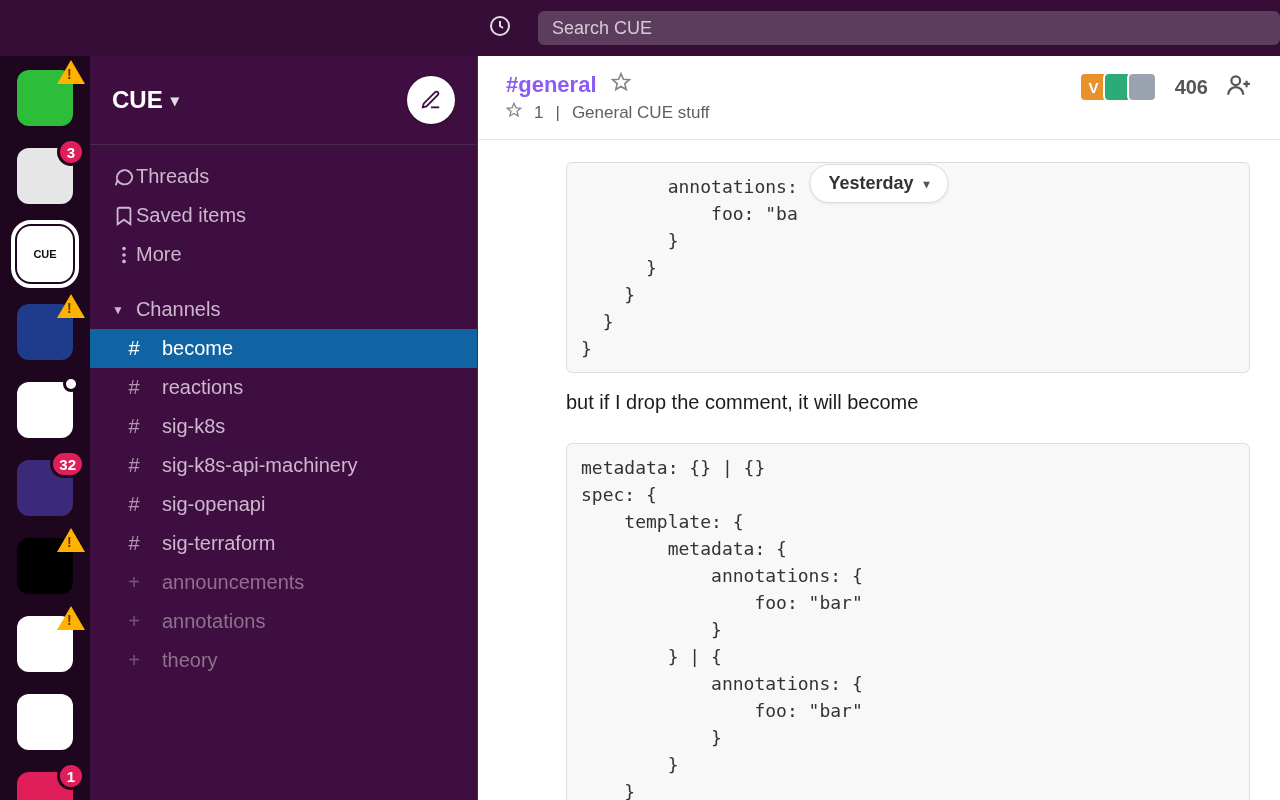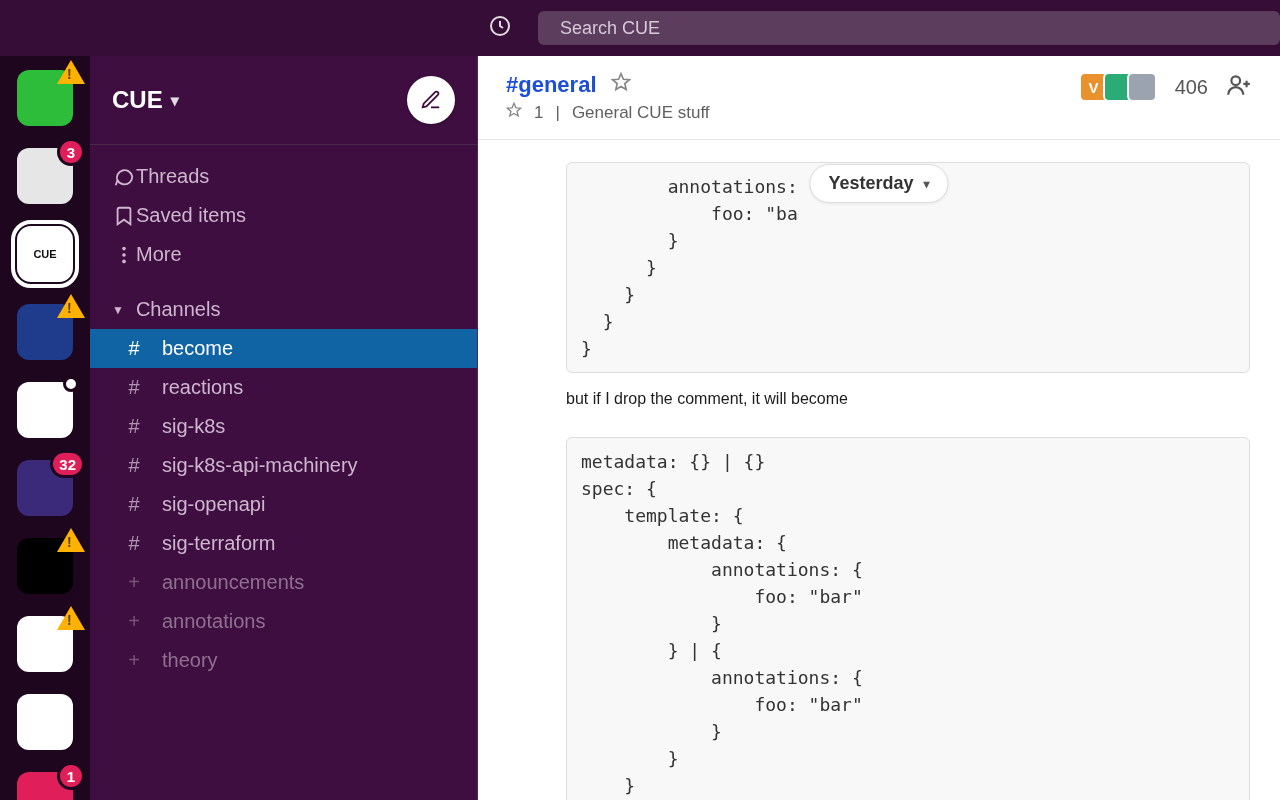--- a/index.html
+++ b/index.html
@@ -19,21 +19,21 @@
     position: absolute; left: 488px; color: #fff; opacity: .85;
   }
   .history-icon svg { width: 24px; height: 24px; }
   .search {
     flex: 1;
     margin-left: 60px;
     height: 34px;
     background: #5d3d5e;
     border-radius: 6px;
     display: flex; align-items: center;
-    padding: 0 22px;
+    padding: 0 14px;
     color: #d8c9d9;
     font-size: 18px;
     cursor: text;
   }
 
   
   .row { flex: 1; display: flex; min-height: 0; }
 
   
   .rail {
@@ -123,41 +123,41 @@
   }
   .chan.active .hash { color:#fff; opacity:1; }
   .chan .plus { font-size: 20px; width:20px; text-align:center; opacity:.7; }
 
   
   .main { flex: 1; display: flex; flex-direction: column; min-width: 0; }
   .chanhead {
     padding: 16px 28px; border-bottom: 1px solid #e5e5e5;
     display: flex; align-items: flex-start; justify-content: space-between;
   }
-  .chtitle { font-size: 22px; font-weight: 800; color: #1d4ed8; display:flex; align-items:center; gap:14px; }
+  .chtitle { font-size: 22px; font-weight: 800; color: #8b5cf6; display:flex; align-items:center; gap:14px; }
   .chtitle .star svg { width:20px;height:20px;color:#868686; }
   .chsub { color:#616061; font-size:17px; margin-top:4px; display:flex; align-items:center; gap:12px; }
   .chsub .pin svg, .chsub .star2 svg { width:16px;height:16px;color:#868686; }
   .chmeta { display:flex; align-items:center; gap:18px; color:#555; }
   .avatars { display: inline-flex; }
   .avatars .av {
     width: 30px; height: 30px; border-radius: 6px; border:2px solid #fff; margin-left:-6px;
     display:flex; align-items:center; justify-content:center; color:#fff; font-weight:700; font-size:15px;
   }
-  .membercount { font-size:20px; font-weight:400; color:#555; }
+  .membercount { font-size:20px; font-weight:700; color:#555; }
   .addperson svg { width:26px;height:26px;color:#555; }
 
   .messages { flex:1; overflow:auto; padding: 16px 30px 24px 88px; position: relative; color:#1d1c1d; }
   .codeblock {
     border:1px solid #ddd; border-radius:6px; background:#f8f8f8;
     padding: 10px 14px; font-family: ui-monospace,Menlo,Consolas,monospace;
     font-size: 18px; line-height:1.5; color:#333; white-space:pre; overflow-x:auto;
     margin: 6px 0 14px 0;
   }
-  .bodytext { font-size:16px; line-height:1.5; margin: 8px 0 26px; }
+  .bodytext { font-size:20px; line-height:1.5; margin: 8px 0 26px; }
 
   .datepill {
     position:absolute; top: 24px; left:50%; transform:translateX(-50%);
     background:#fff; border:1px solid #ddd; border-radius:20px;
     padding:8px 18px; font-weight:700; font-size:18px; color:#333;
     display:flex; align-items:center; gap:10px; box-shadow:0 1px 3px rgba(0,0,0,.08);
   }
   .datepill .dchev { font-size:12px; color:#555; }
 
   

